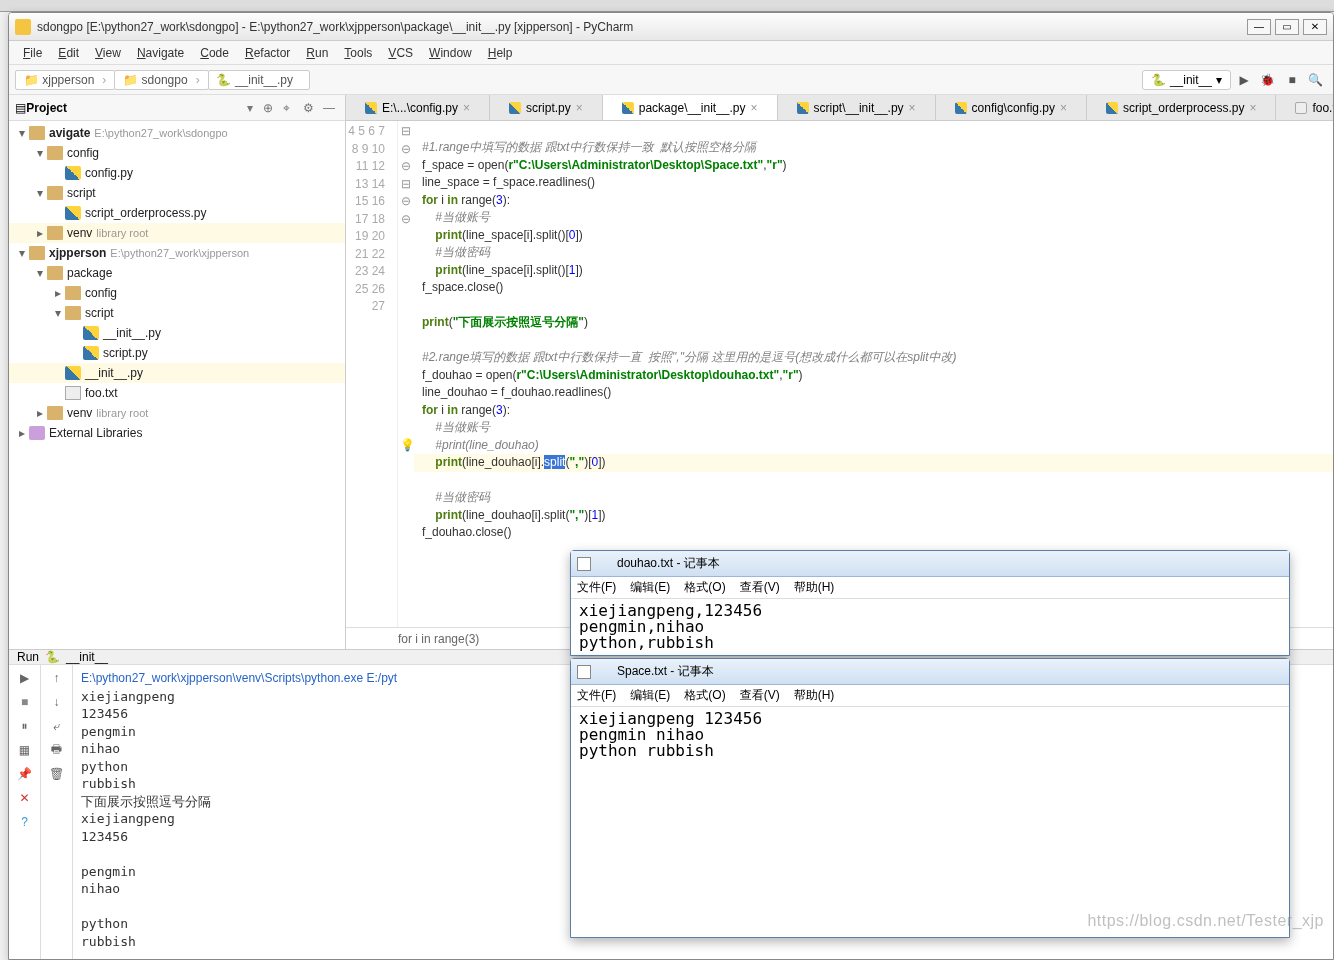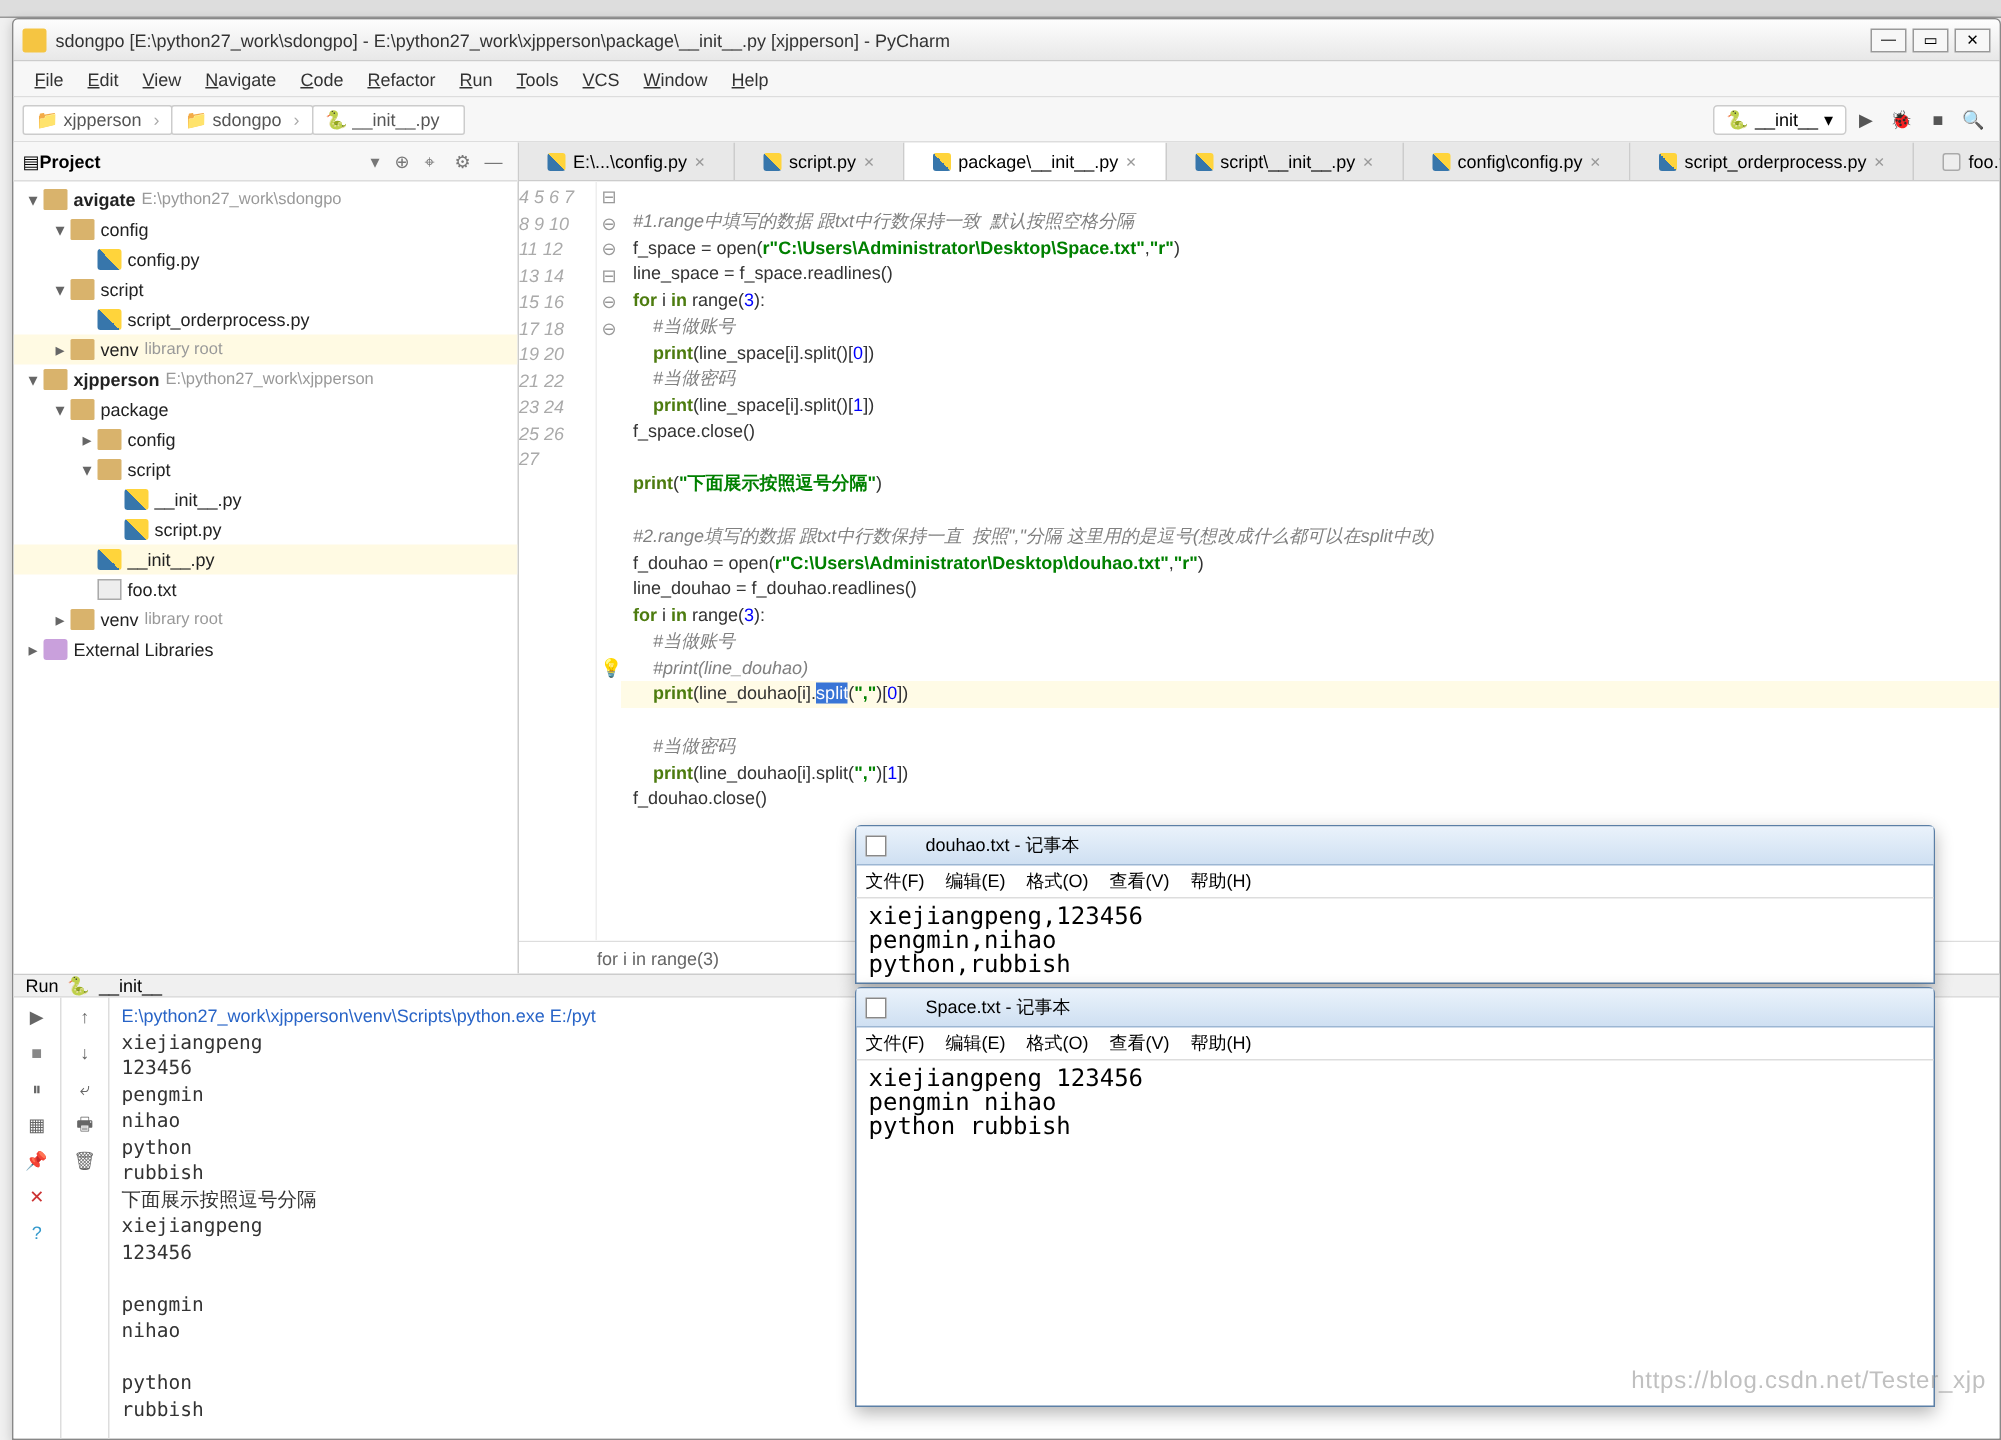--- a/index.html
+++ b/index.html
@@ -50,21 +50,21 @@
 
 .editor-pane { flex: 1; display: flex; flex-direction: column; min-width: 0; }
 .tabs-row { height: 26px; display: flex; align-items: stretch; border-bottom: 1px solid #ccc; background: #e8e8e8; overflow: hidden; }
 .etab { display: flex; align-items: center; padding: 0 19px; border-right: 1px solid #ccc; background: #e8e8e8; gap: 5px; white-space: nowrap; }
 .etab.active { background: #fff; }
 .etab .close { color: #999; }
 .etab .eicon { width: 12px; height: 12px; background: linear-gradient(45deg, #3776ab 50%, #ffd43b 50%); border-radius: 2px; }
 .etab .eicon.txt { background: #eee; border: 1px solid #aaa; }
 
 .code-area { flex: 1; display: flex; background: #fff; overflow: hidden; font-family: "JetBrains Mono", Consolas, monospace; font-size: 13px; position: relative; }
-.gutter { width: 52px; padding: 2px 12px 2px 0; color: #aaa; background: #fff; border-right: 1px solid #eee; line-height: 17.5px; font-style: italic; }
+.gutter { width: 52px; text-align: right; padding: 2px 12px 2px 0; color: #aaa; background: #fff; border-right: 1px solid #eee; line-height: 17.5px; }
 .fold-col { width: 16px; padding-top: 2px; line-height: 17.5px; color: #999; text-align: center; }
 .code { flex: 1; padding: 18px 8px; line-height: 17.5px; white-space: pre; color: #333; overflow: hidden; }
 .code .cm { color: #808080; font-style: italic; }
 .code .kw { color: #4d7c0f; font-weight: bold; }
 .code .str { color: #008000; font-weight: bold; }
 .code .num { color: #0000ff; }
 .code .hl-line { background: #fffbe6; display: block; margin: 0 -8px; padding: 0 8px; }
 .code .sel { background: #3975d6; color: #fff; }
 .bulb { position: absolute; left: 54px; top: calc(2px + 17.5px * 18); color: #f2a900; }
 

